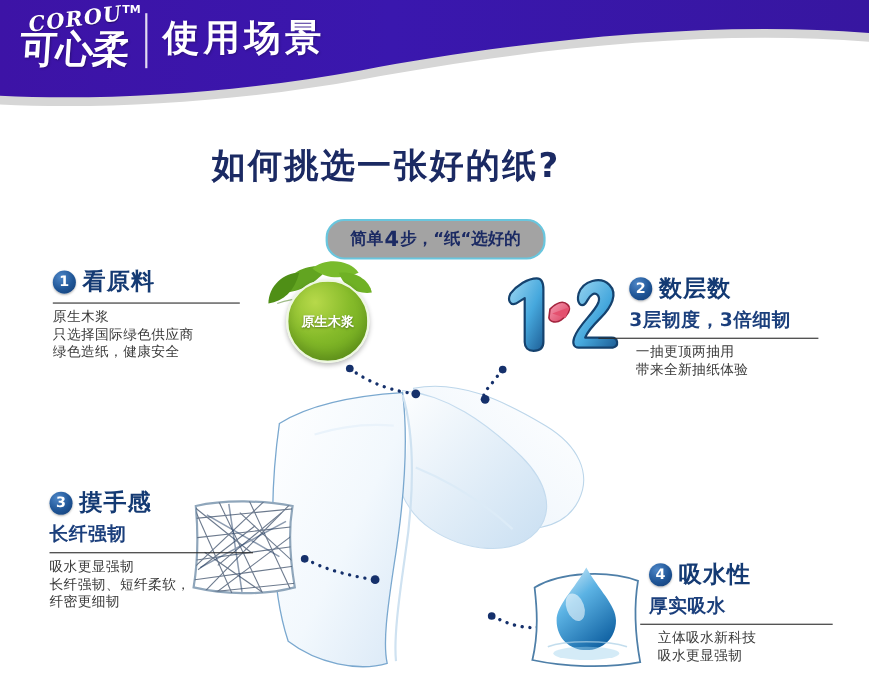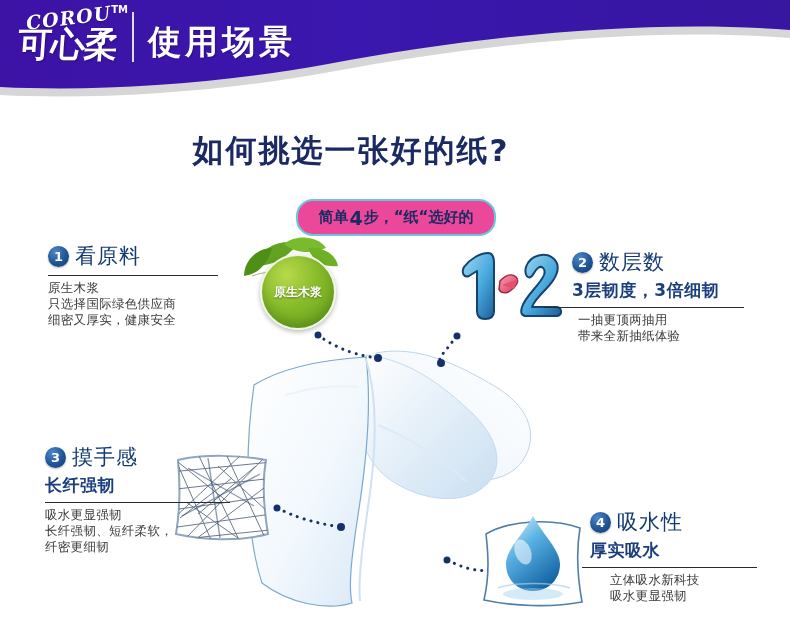--- a/index.html
+++ b/index.html
@@ -23,33 +23,33 @@
   .logo-tm{position:absolute;right:-2px;top:0px;color:#fff;font-size:10px;font-weight:bold;}
   .logo-cn{
     position:absolute;left:0px;top:18px;width:108px;
     color:#ffffff;font-size:34px;font-weight:bold;letter-spacing:-1px;
     font-family:"DejaVu Sans","Liberation Sans",sans-serif;
     text-shadow:1px 1px 2px rgba(0,0,0,.3);
     transform:skewX(-4deg);
   }
   .hdr-divider{position:absolute;left:132px;top:12px;width:2px;height:50px;background:#ffffff;opacity:.85;}
   .hdr-title{
-    position:absolute;left:148px;top:20px;
+    position:absolute;left:148px;top:12px;
     color:#ffffff;font-size:33px;font-weight:bold;letter-spacing:4px;
     text-shadow:1px 1px 2px rgba(0,0,0,.25);
   }
 
   
   .main-title{
     position:absolute;left:0;top:130px;width:702px;text-align:center;
     color:#1b2a63;font-size:31px;font-weight:bold;letter-spacing:2px;
   }
   .pill{
     position:absolute;left:296px;top:199px;width:196px;height:33px;
-    border:2px solid #69c6de;border-radius:17px;background:#ec4899;
+    border:2px solid #69c6de;border-radius:17px;background:#a3a3a3;
     display:flex;align-items:center;justify-content:center;
     color:#1b2a63;font-size:15px;font-weight:bold;letter-spacing:0px;
     z-index:6;
   }
   .pill b{font-size:19px;padding:0 1px;}
 
   
   .gfx{position:absolute;}
   .tissue-center{left:226px;top:335px;width:330px;height:280px;}
 
@@ -79,35 +79,35 @@
   
   .sec{position:absolute;z-index:7;}
   .sec-head{display:flex;align-items:center;gap:6px;}
   .badge{
     width:21px;height:21px;border-radius:50%;
     background:radial-gradient(circle at 35% 28%,#4d86c7 0%,#1f5596 55%,#123b72 100%);
     color:#ffffff;font-size:13px;font-weight:bold;
     display:flex;align-items:center;justify-content:center;
     box-shadow:0 1px 2px rgba(0,0,0,.3);flex:0 0 auto;
   }
-  .sec-title{color:#143a73;font-size:21px;font-weight:normal;letter-spacing:1px;}
+  .sec-title{color:#143a73;font-size:21px;font-weight:bold;letter-spacing:1px;}
   .sec-sub{color:#1b3f7c;font-size:17px;font-weight:bold;margin-top:3px;letter-spacing:0.5px;}
   .sec-rule{height:1px;background:#2b2b2b;margin-top:5px;margin-bottom:4px;}
   .sec-body{color:#3a3a3a;font-size:12.5px;line-height:16px;letter-spacing:0.3px;}
 
   .sec1{left:48px;top:242px;width:200px;}
   .sec1 .sec-rule{width:170px;}
   .sec2{left:572px;top:248px;width:215px;}
   .sec2 .sec-rule{width:200px;margin-left:-28px;}
   .sec2 .sec-body{padding-left:6px;}
   .sec3{left:45px;top:443px;width:200px;}
   .sec3 .sec-rule{width:185px;}
   .sec4{left:590px;top:508px;width:200px;}
   .sec4 .sec-rule{width:175px;margin-left:-8px;}
-  .sec4 .sec-body{padding-left:8px;margin-left:12px;}
+  .sec4 .sec-body{padding-left:8px;}
 
   .dots{position:absolute;z-index:4;}
 </style>
 </head>
 <body>
 
 <div id="page">
 
   <div class="header-wrap">
     <svg class="header-svg" width="790" height="112" viewBox="0 0 790 112">
@@ -273,21 +273,21 @@
 
   <div class="sec sec1">
     <div class="sec-head">
       <div class="badge">1</div>
       <div class="sec-title">看原料</div>
     </div>
     <div class="sec-rule"></div>
     <div class="sec-body">
       <div>原生木浆</div>
       <div>只选择国际绿色供应商</div>
-      <div>细密又厚实，健康安全</div>
+      <div>绿色造纸，健康安全</div>
     </div>
   </div>
 
   <div class="sec sec2">
     <div class="sec-head">
       <div class="badge">2</div>
       <div class="sec-title">数层数</div>
     </div>
     <div class="sec-sub">3层韧度，3倍细韧</div>
     <div class="sec-rule"></div>

